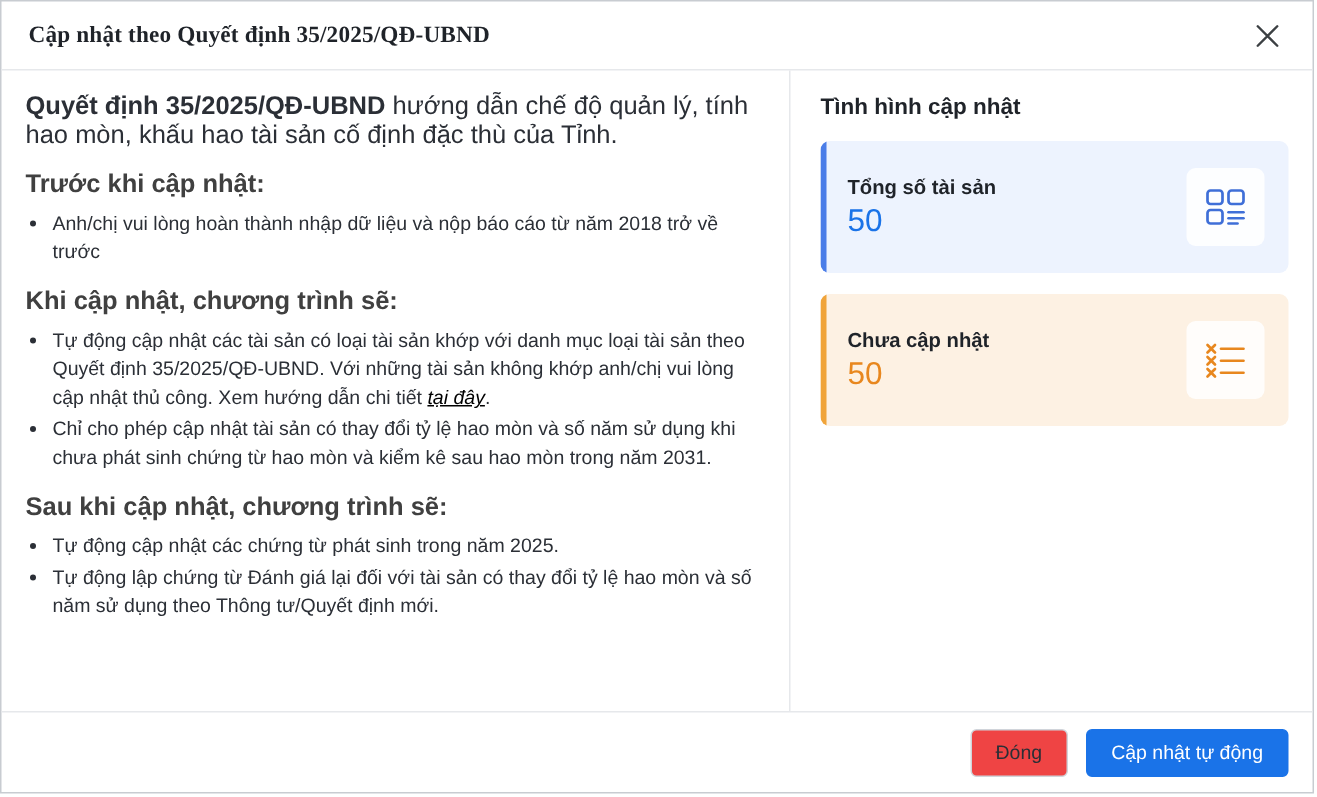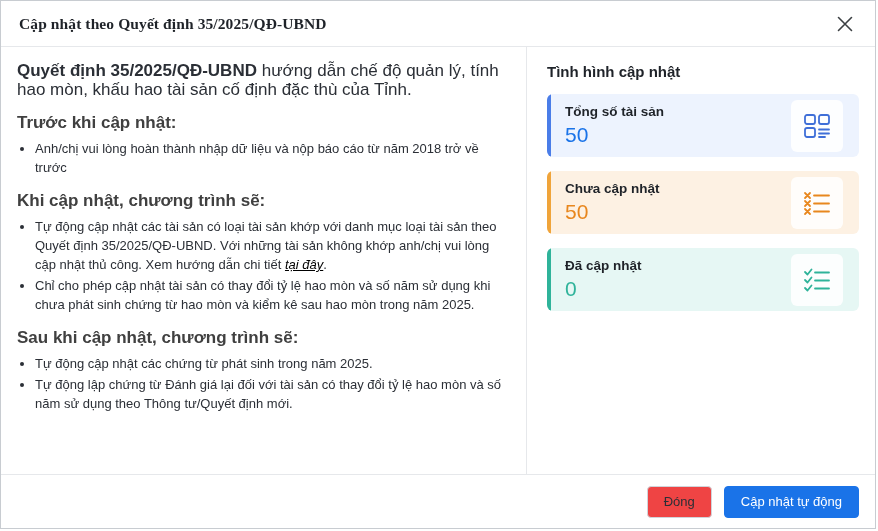--- a/index.html
+++ b/index.html
@@ -106,21 +106,21 @@
 
   
   .right-title {
     font-size: 15px;
     font-weight: bold;
     color: #1f2329;
     margin: 2px 0 14px 0;
   }
   .stat-card {
     position: relative;
-    height: 63px;
+    height: 88px;
     border-radius: 6px;
     margin-bottom: 14px;
     display: flex;
     align-items: center;
     justify-content: space-between;
     padding: 0 16px 0 18px;
     box-sizing: border-box;
     overflow: hidden;
   }
   .stat-card .accent {
@@ -213,21 +213,21 @@
       </p>
 
       <div class="section-title">Trước khi cập nhật:</div>
       <ul class="bullets">
         <li>Anh/chị vui lòng hoàn thành nhập dữ liệu và nộp báo cáo từ năm 2018 trở về trước</li>
       </ul>
 
       <div class="section-title">Khi cập nhật, chương trình sẽ:</div>
       <ul class="bullets">
         <li><span>Tự động cập nhật các tài sản có loại tài sản khớp với danh mục loại tài sản theo Quyết định 35/2025/QĐ-UBND. Với những tài sản không khớp anh/chị vui lòng cập nhật thủ công. Xem hướng dẫn chi tiết </span><a class="inline-link">tại đây</a><span>.</span></li>
-        <li>Chỉ cho phép cập nhật tài sản có thay đổi tỷ lệ hao mòn và số năm sử dụng khi chưa phát sinh chứng từ hao mòn và kiểm kê sau hao mòn trong năm 2025.</li>
+        <li>Chỉ cho phép cập nhật tài sản có thay đổi tỷ lệ hao mòn và số năm sử dụng khi chưa phát sinh chứng từ hao mòn và kiểm kê sau hao mòn trong năm 2031.</li>
       </ul>
 
       <div class="section-title">Sau khi cập nhật, chương trình sẽ:</div>
       <ul class="bullets">
         <li>Tự động cập nhật các chứng từ phát sinh trong năm 2025.</li>
         <li>Tự động lập chứng từ Đánh giá lại đối với tài sản có thay đổi tỷ lệ hao mòn và số năm sử dụng theo Thông tư/Quyết định mới.</li>
       </ul>
     </div>
 
     <div class="right-pane">
@@ -262,37 +262,20 @@
             <path d="M3 5 L8 10 M8 5 L3 10" stroke="#e8871e" stroke-width="1.8" stroke-linecap="round" fill="none"></path>
             <path d="M3 13 L8 18 M8 13 L3 18" stroke="#e8871e" stroke-width="1.8" stroke-linecap="round" fill="none"></path>
             <path d="M3 21 L8 26 M8 21 L3 26" stroke="#e8871e" stroke-width="1.8" stroke-linecap="round" fill="none"></path>
             <line x1="12" y1="7.5" x2="27" y2="7.5" stroke="#e8871e" stroke-width="1.8" stroke-linecap="round"></line>
             <line x1="12" y1="15.5" x2="27" y2="15.5" stroke="#e8871e" stroke-width="1.8" stroke-linecap="round"></line>
             <line x1="12" y1="23.5" x2="27" y2="23.5" stroke="#e8871e" stroke-width="1.8" stroke-linecap="round"></line>
           </svg>
         </div>
       </div>
 
-      <div class="stat-card" style="background:#e6f7f4;">
-        <div class="accent" style="background:#2fb39a;"></div>
-        <div>
-          <div class="stat-label">Đã cập nhật</div>
-          <div class="stat-value" style="color:#2fb39a;">0</div>
-        </div>
-        <div class="stat-icon">
-          <svg width="30" height="30" viewBox="0 0 30 30" aria-hidden="true">
-            <path d="M3 7 L5.5 9.5 L9.5 4.5" stroke="#2fb39a" stroke-width="1.8" stroke-linecap="round" stroke-linejoin="round" fill="none"></path>
-            <path d="M3 15 L5.5 17.5 L9.5 12.5" stroke="#2fb39a" stroke-width="1.8" stroke-linecap="round" stroke-linejoin="round" fill="none"></path>
-            <path d="M3 23 L5.5 25.5 L9.5 20.5" stroke="#2fb39a" stroke-width="1.8" stroke-linecap="round" stroke-linejoin="round" fill="none"></path>
-            <line x1="13" y1="7.5" x2="27" y2="7.5" stroke="#2fb39a" stroke-width="1.8" stroke-linecap="round"></line>
-            <line x1="13" y1="15.5" x2="27" y2="15.5" stroke="#2fb39a" stroke-width="1.8" stroke-linecap="round"></line>
-            <line x1="13" y1="23.5" x2="27" y2="23.5" stroke="#2fb39a" stroke-width="1.8" stroke-linecap="round"></line>
-          </svg>
-        </div>
-      </div>
 
     </div>
   </div>
 
   <div class="dialog-footer">
     <div class="btn btn-secondary">Đóng</div>
     <div class="btn btn-primary">Cập nhật tự động</div>
   </div>
 
 </div>

